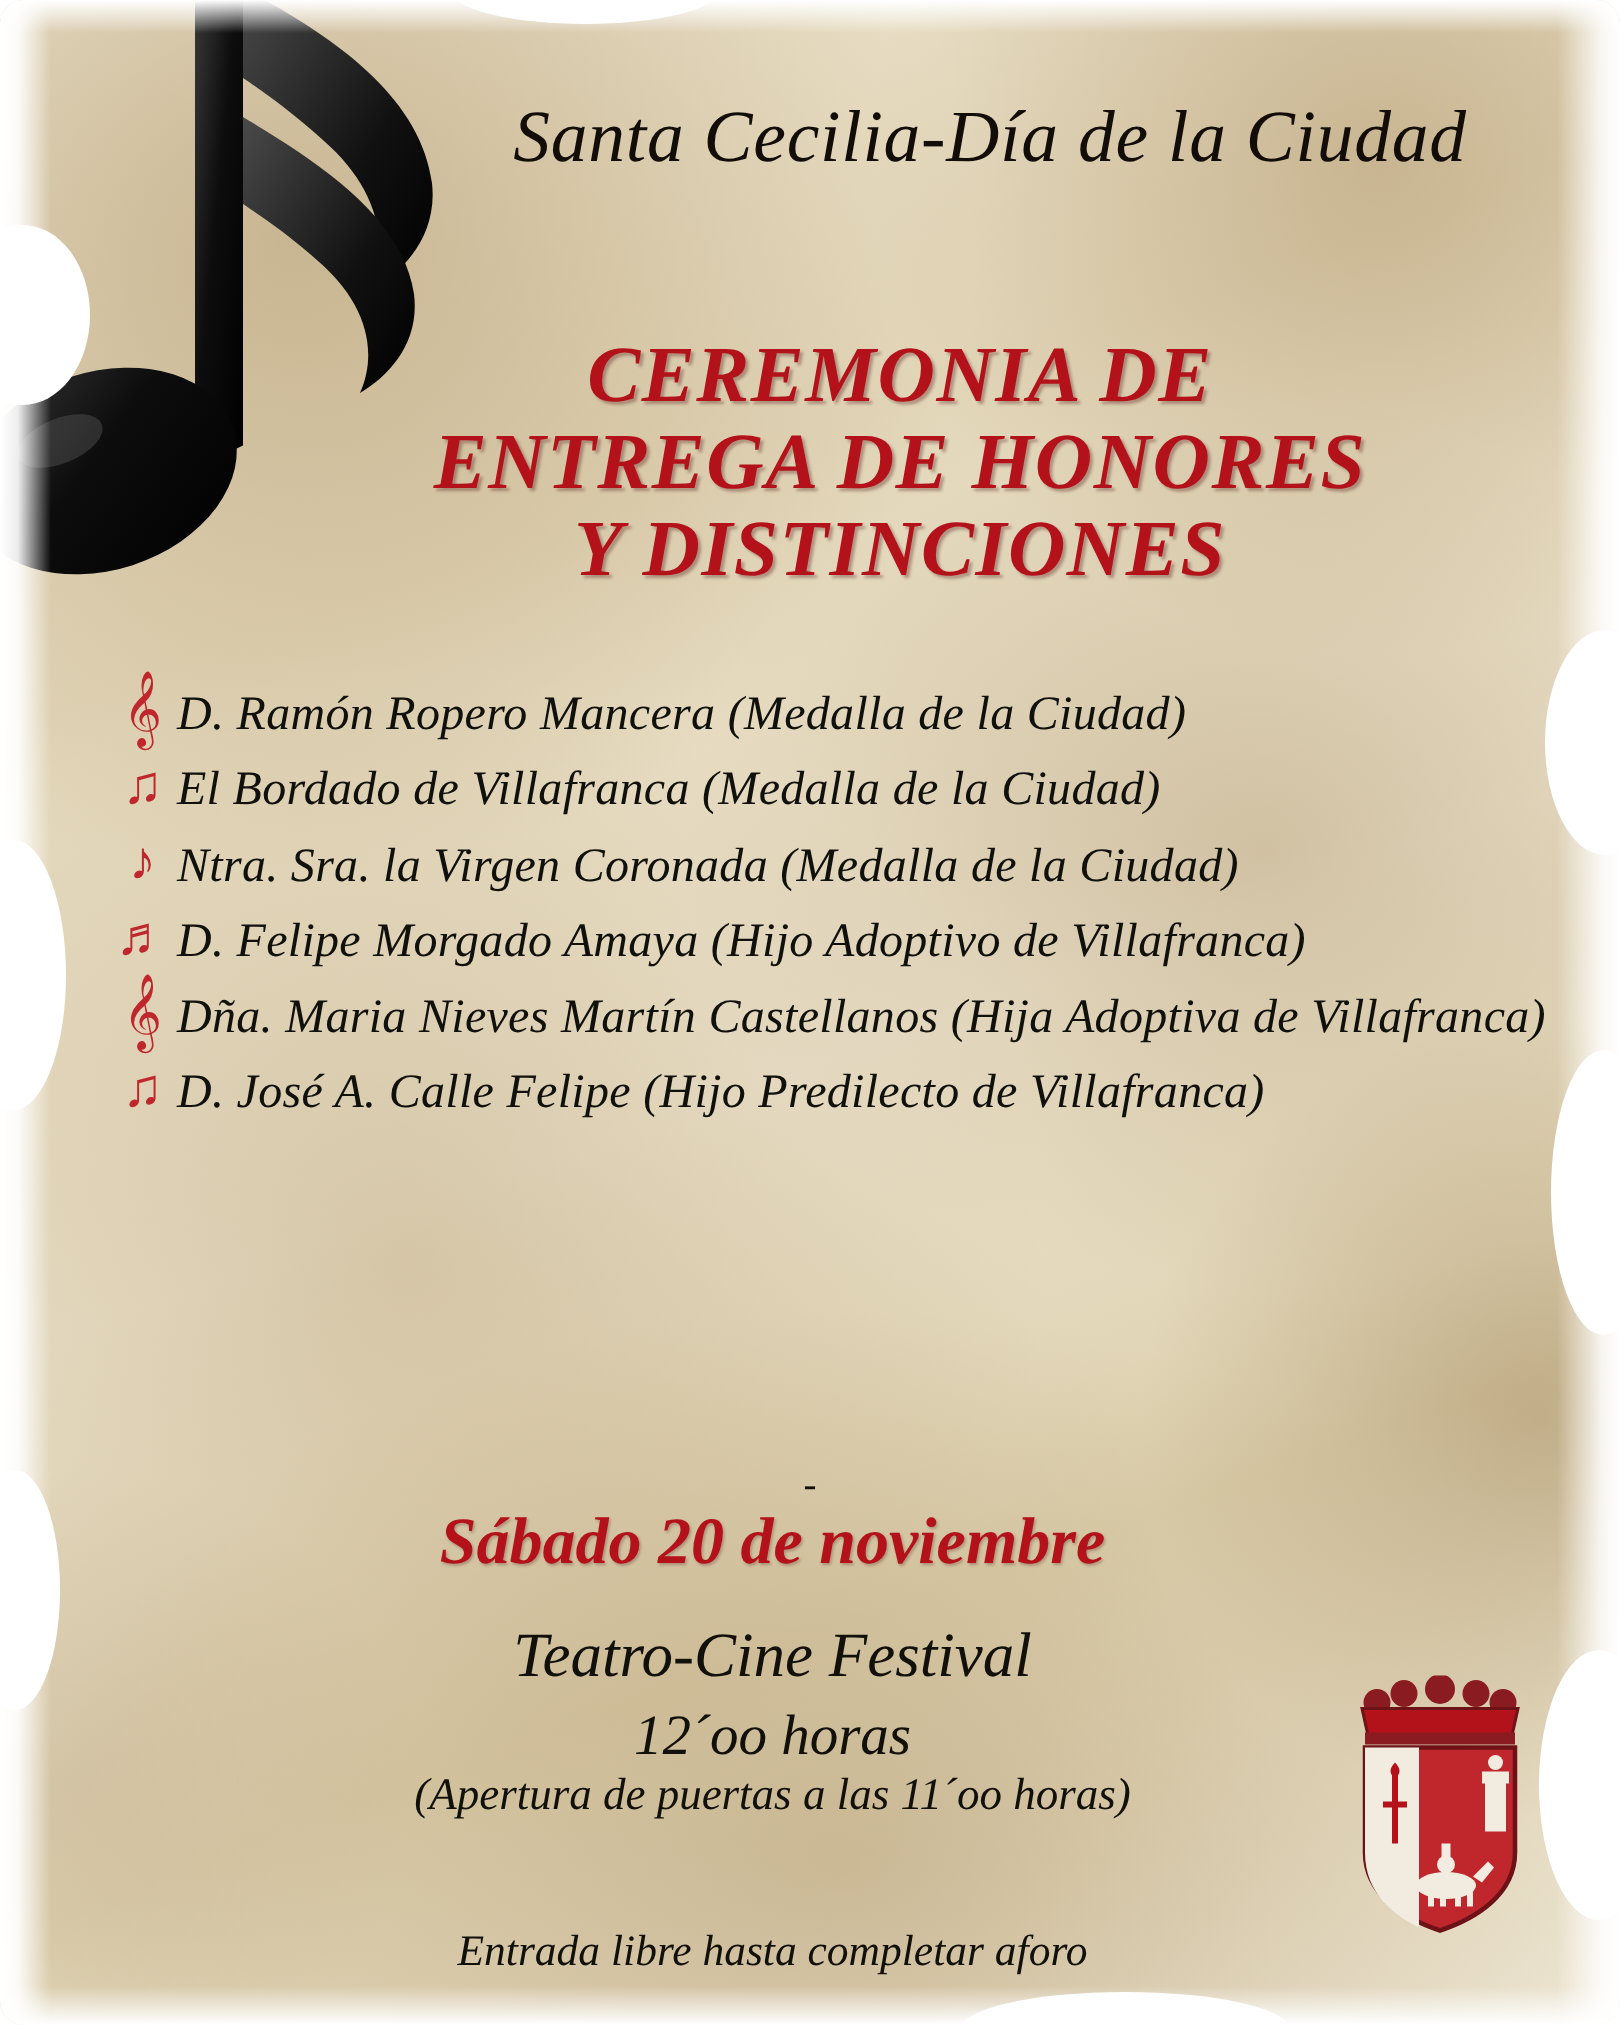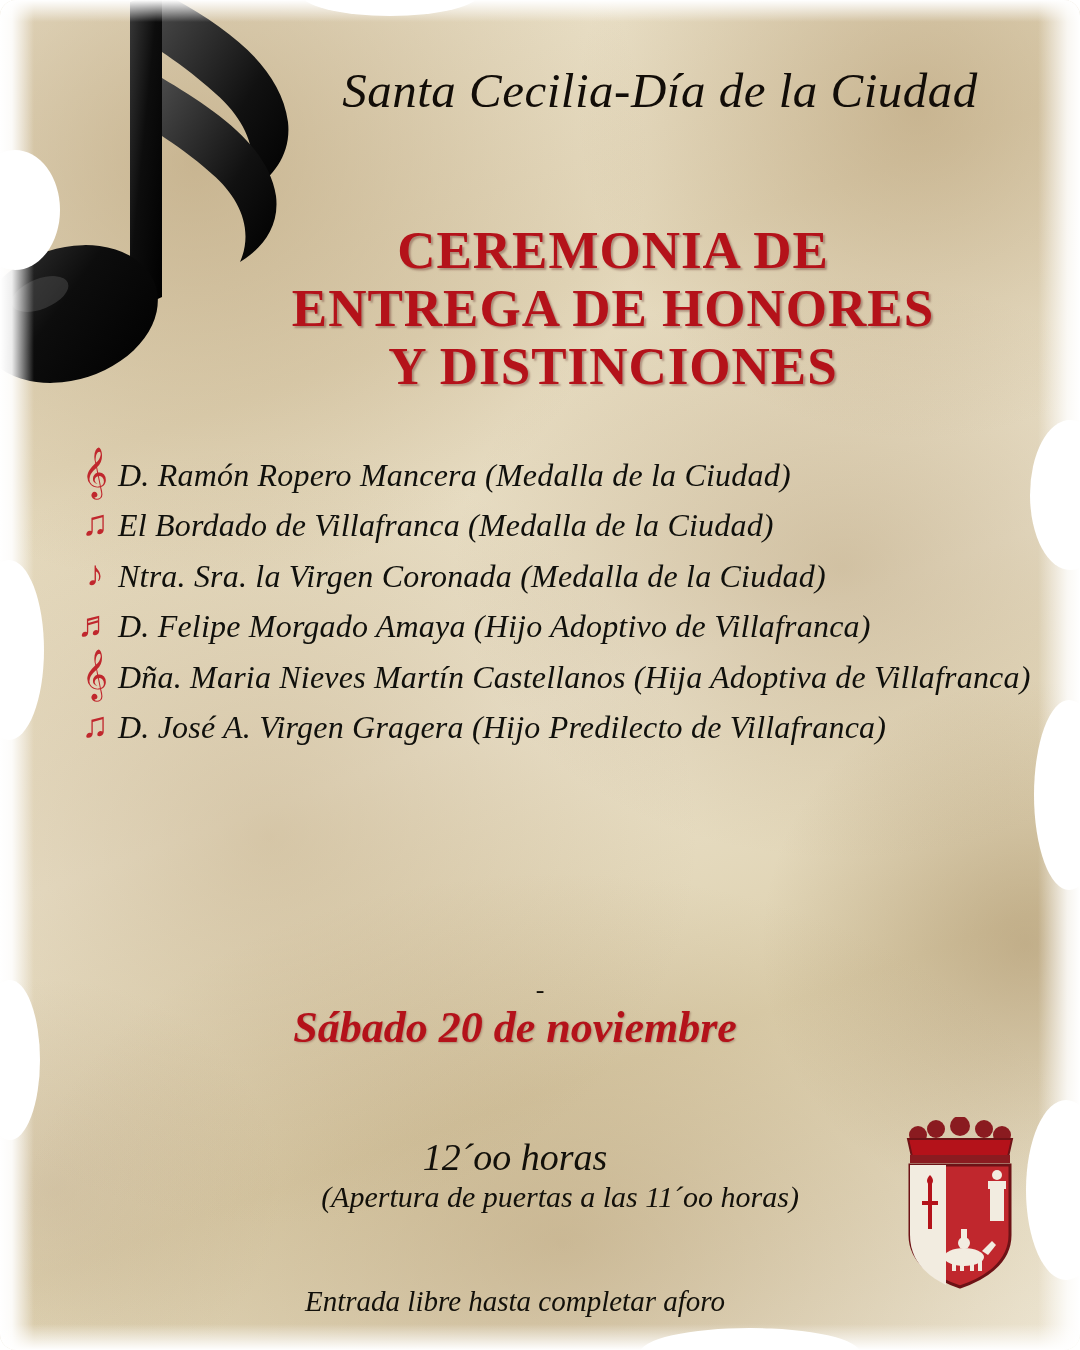--- a/index.html
+++ b/index.html
@@ -77,26 +77,27 @@
     font-size: 49px;
     font-style: italic;
     color: #120d08;
     letter-spacing: 0.5px;
     white-space: nowrap;
   }
 
   .headline {
     position: absolute;
     top: 222px;
-    left: 193px;
+    left: 180px;
     width: 840px;
     text-align: center;
     color: #b4121a;
     font-size: 53px;
     font-weight: bold;
+    font-style: italic;
     line-height: 1.09;
     letter-spacing: 1px;
     text-shadow: 2px 2px 2px rgba(80,20,20,0.35);
   }
 
   .honors {
     position: absolute;
     top: 452px;
     left: 72px;
     width: 960px;
@@ -172,21 +173,20 @@
   }
   .doors {
     position: absolute;
     top: 1180px;
     left: 0;
     width: 1030px;
     text-align: center;
     color: #12100a;
     font-size: 30px;
     font-style: italic;
-    padding-left: 45px;
   }
   .free {
     position: absolute;
     top: 1285px;
     left: 0;
     width: 1030px;
     text-align: center;
     color: #12100a;
     font-size: 29px;
     font-style: italic;
@@ -258,26 +258,27 @@
     <div class="honor-line">
       <span class="honor-icon small">♬</span>
       <span class="honor-text">D. Felipe Morgado Amaya (Hijo Adoptivo de Villafranca)</span>
     </div>
     <div class="honor-line">
       <span class="honor-icon">𝄞</span>
       <span class="honor-text">Dña. Maria Nieves Martín Castellanos (Hija Adoptiva de Villafranca)</span>
     </div>
     <div class="honor-line">
       <span class="honor-icon small">♫</span>
-      <span class="honor-text">D. José A. Virgen Gragera (Hijo Predilecto de Villafranca)</span>
+      <span class="honor-text">D. José A. Calle Felipe (Hijo Predilecto de Villafranca)</span>
     </div>
   </div>
 
   <div class="dash">-</div>
   <div class="date">Sábado 20 de noviembre</div>
+  <div class="venue">Teatro-Cine Festival</div>
   <div class="hour">12´oo horas</div>
   <div class="doors">(Apertura de puertas a las 11´oo horas)</div>
   <div class="free">Entrada libre hasta completar aforo</div>
 
   <div class="crest">
     <svg width="124" height="175" viewBox="0 0 124 175" xmlns="http://www.w3.org/2000/svg">
 
       <g>
         <circle cx="20" cy="18" r="9" fill="#8a1b20"></circle>
         <circle cx="38" cy="12" r="9" fill="#8a1b20"></circle>

